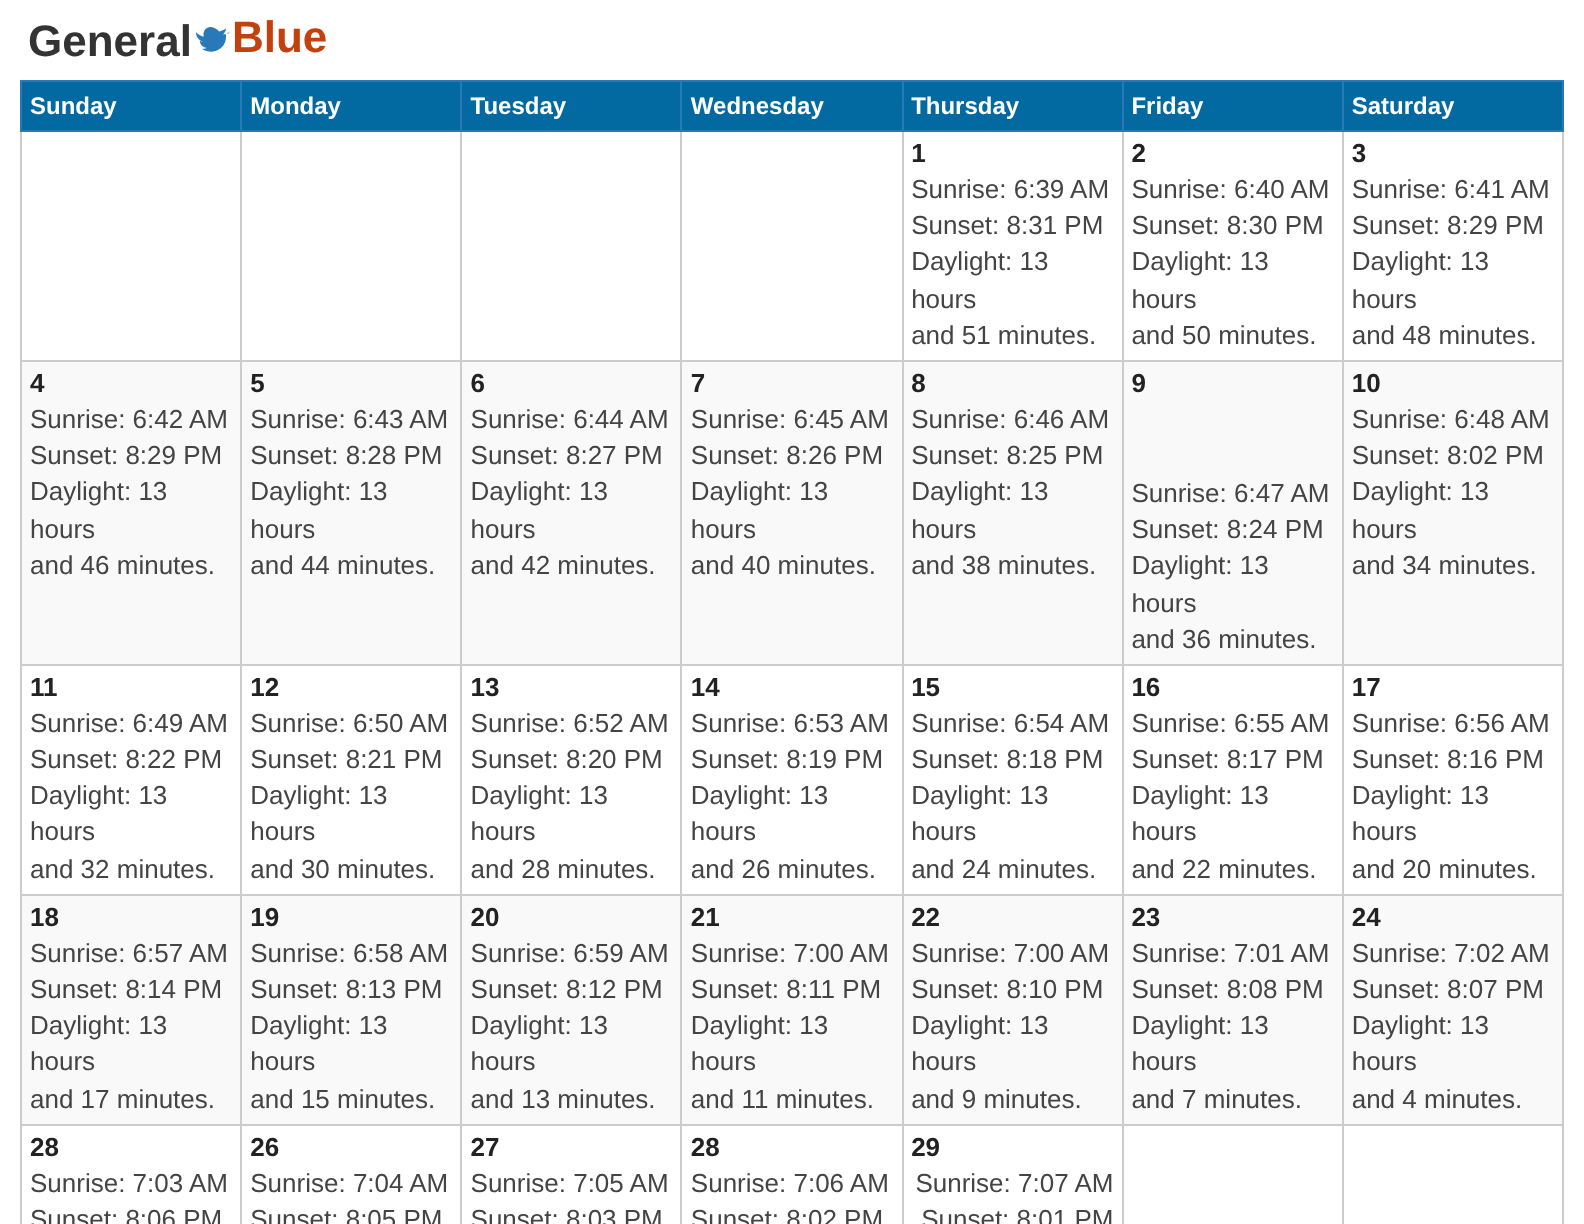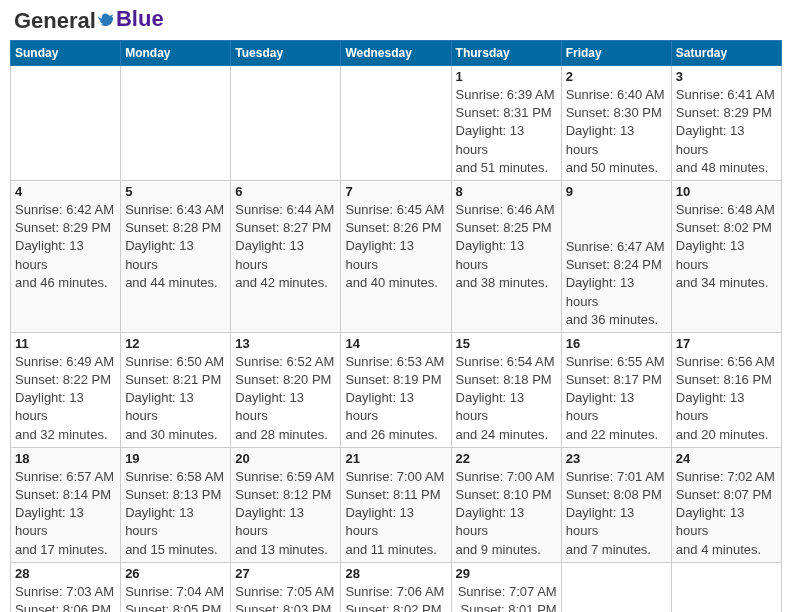--- a/index.html
+++ b/index.html
@@ -99,21 +99,21 @@
 <div class="header">
   <div class="logo">
     <div class="logo-row">
       <span class="logo-text">
         <span>General</span>
       </span>
       <svg class="logo-bird" viewBox="0 0 24 24" fill="#2979b8">
         <path d="M23 5.5c-1.5 1-3.5 1.5-5 1.5 1-1 2-2.5 2-4-1.5 1-3 1.5-4.5 2C14 3.5 12 2 10 2 7 2 5 4 5 7c0 .5 0 1 .1 1.5C3 8 1.5 7 0 5.5 0 8.5 2 11 5 12c-1 0-2-.5-2.5-1 0 2.5 2 4.5 4.5 5-1 .5-2 .5-3 .5 2 1.5 4 2 6.5 2C16 18 20 14 20 8.5c0-.5 0-1-.1-1.5C21 6 22 5.5 23 5.5z"></path>
       </svg>
     </div>
-    <span style="font-size:22px; font-weight:bold; color:#4c1d95; margin-top:-4px;">Blue</span>
+    <span style="font-size:22px; font-weight:bold; color:#c2410c; margin-top:-4px;">Blue</span>
   </div>
   <div class="title-block">
     <h1></h1>
     <h2></h2>
   </div>
 </div>
 
 <table>
   <thead>
     <tr>

